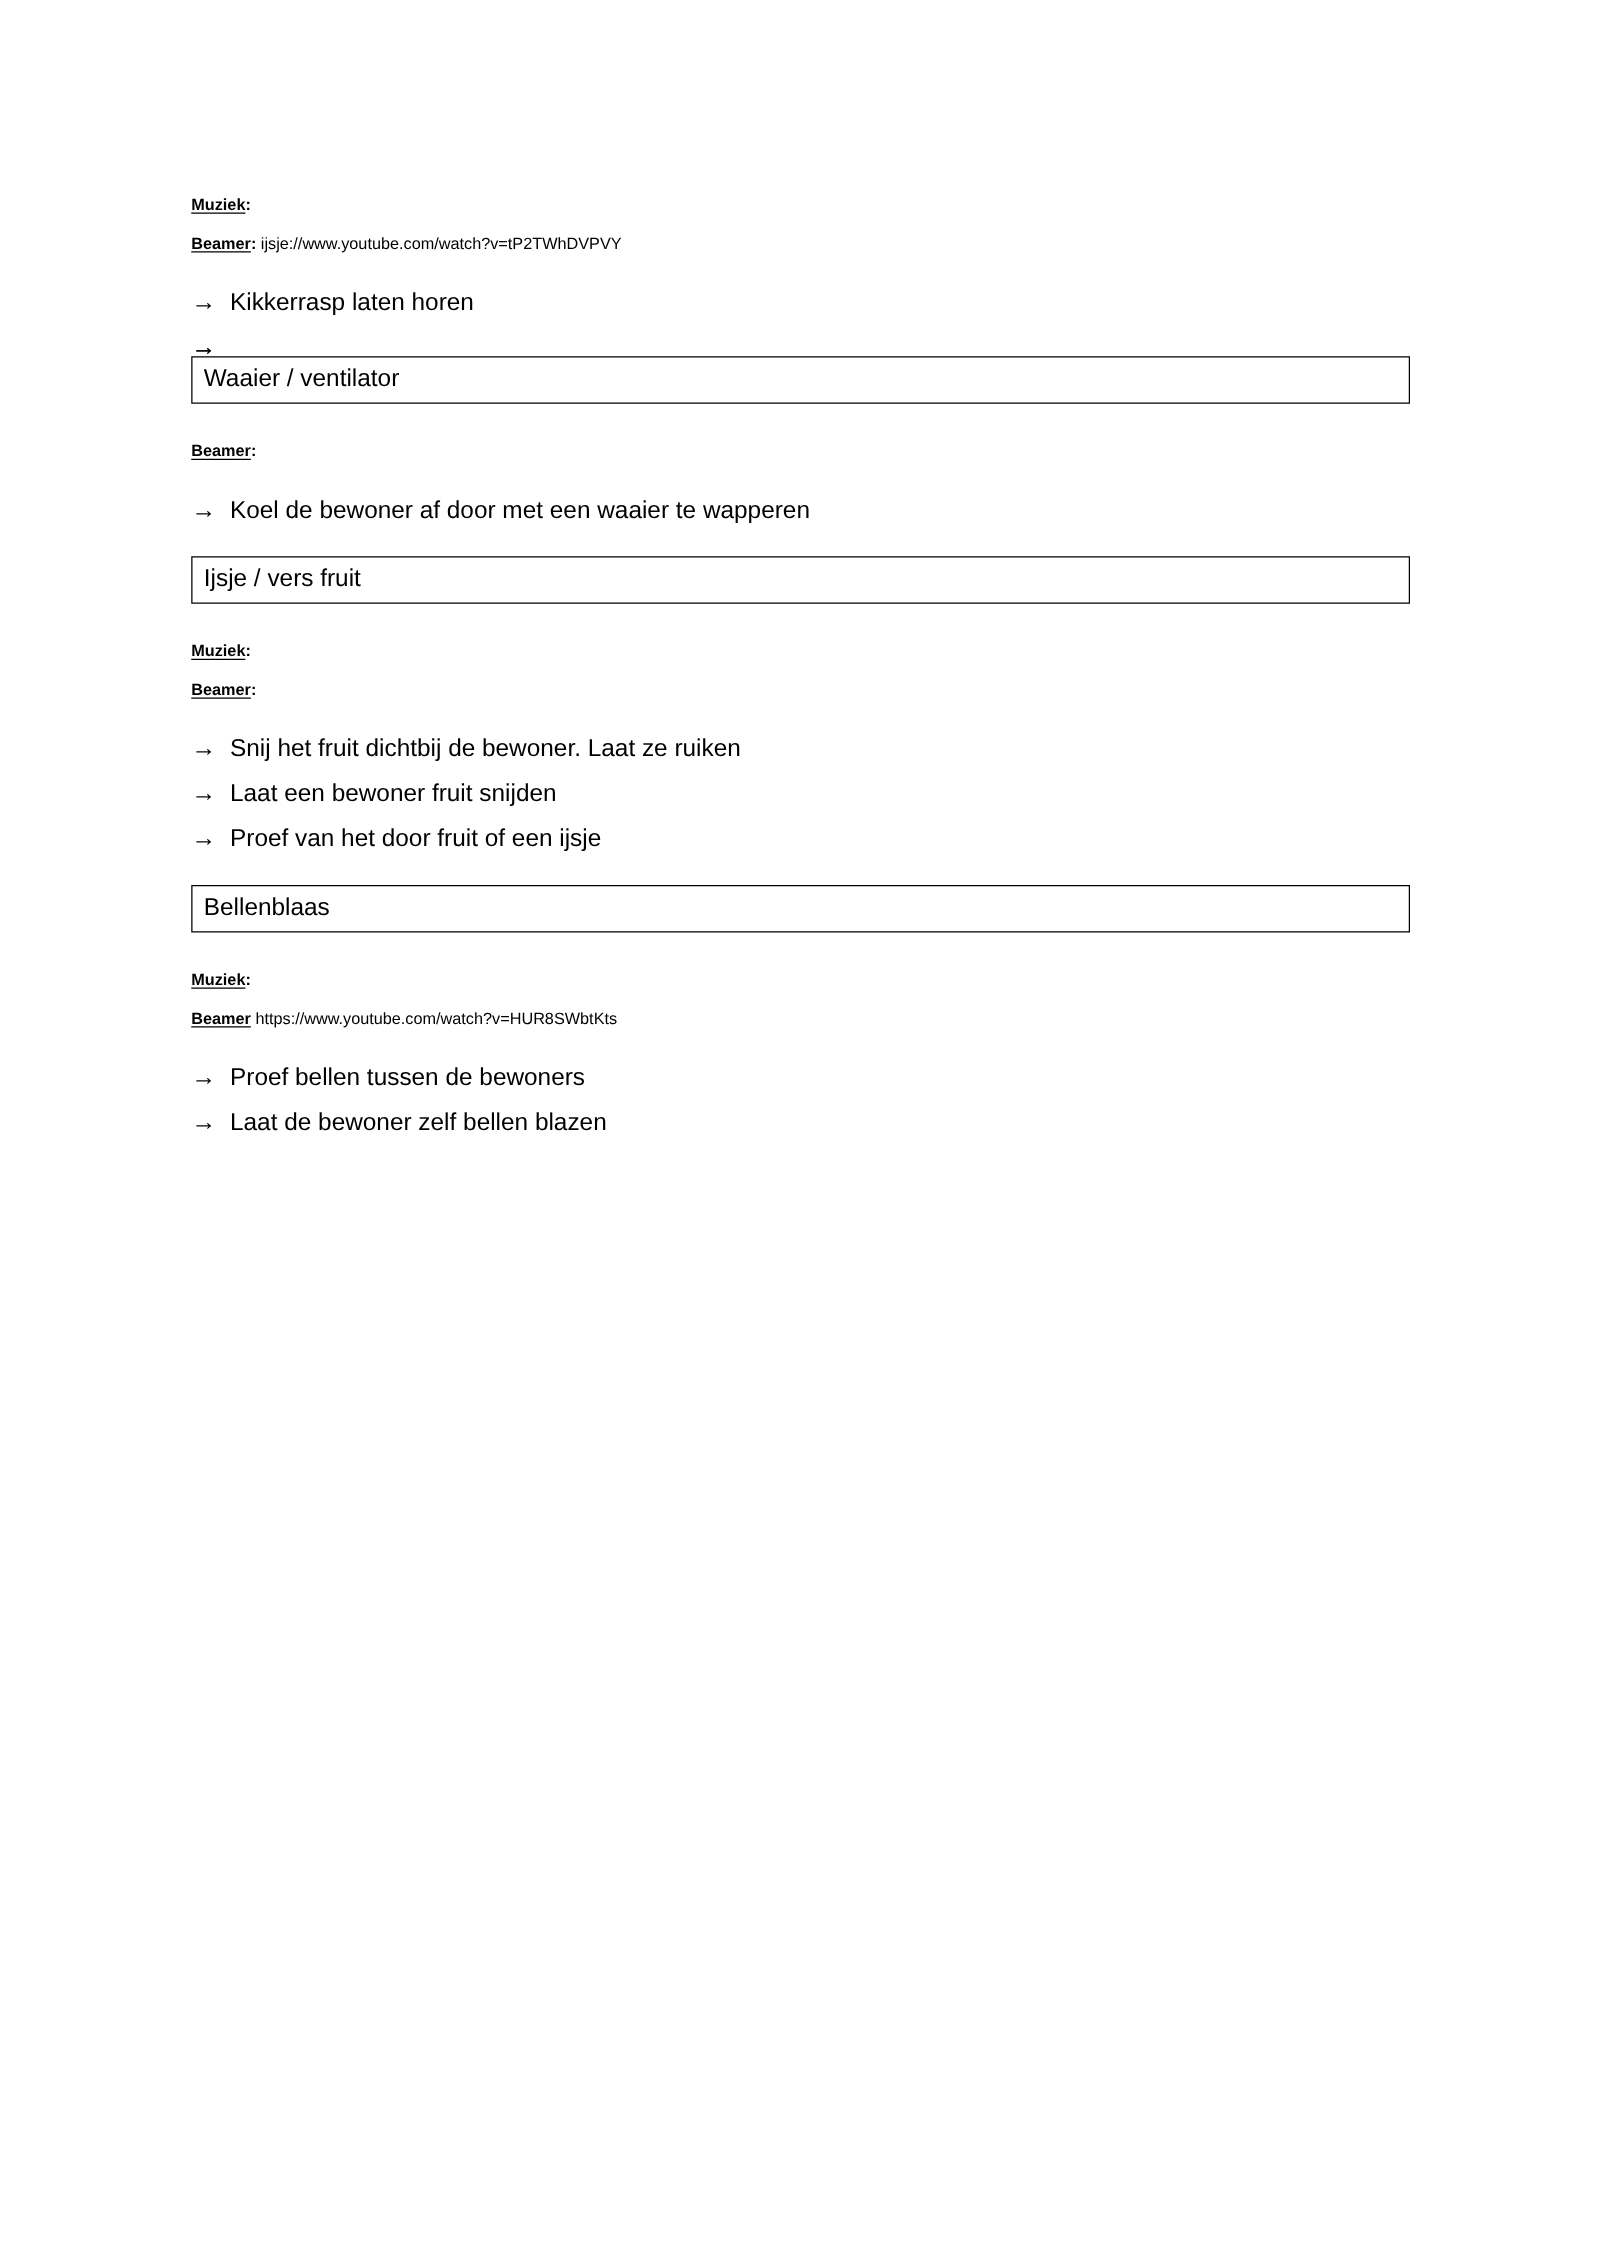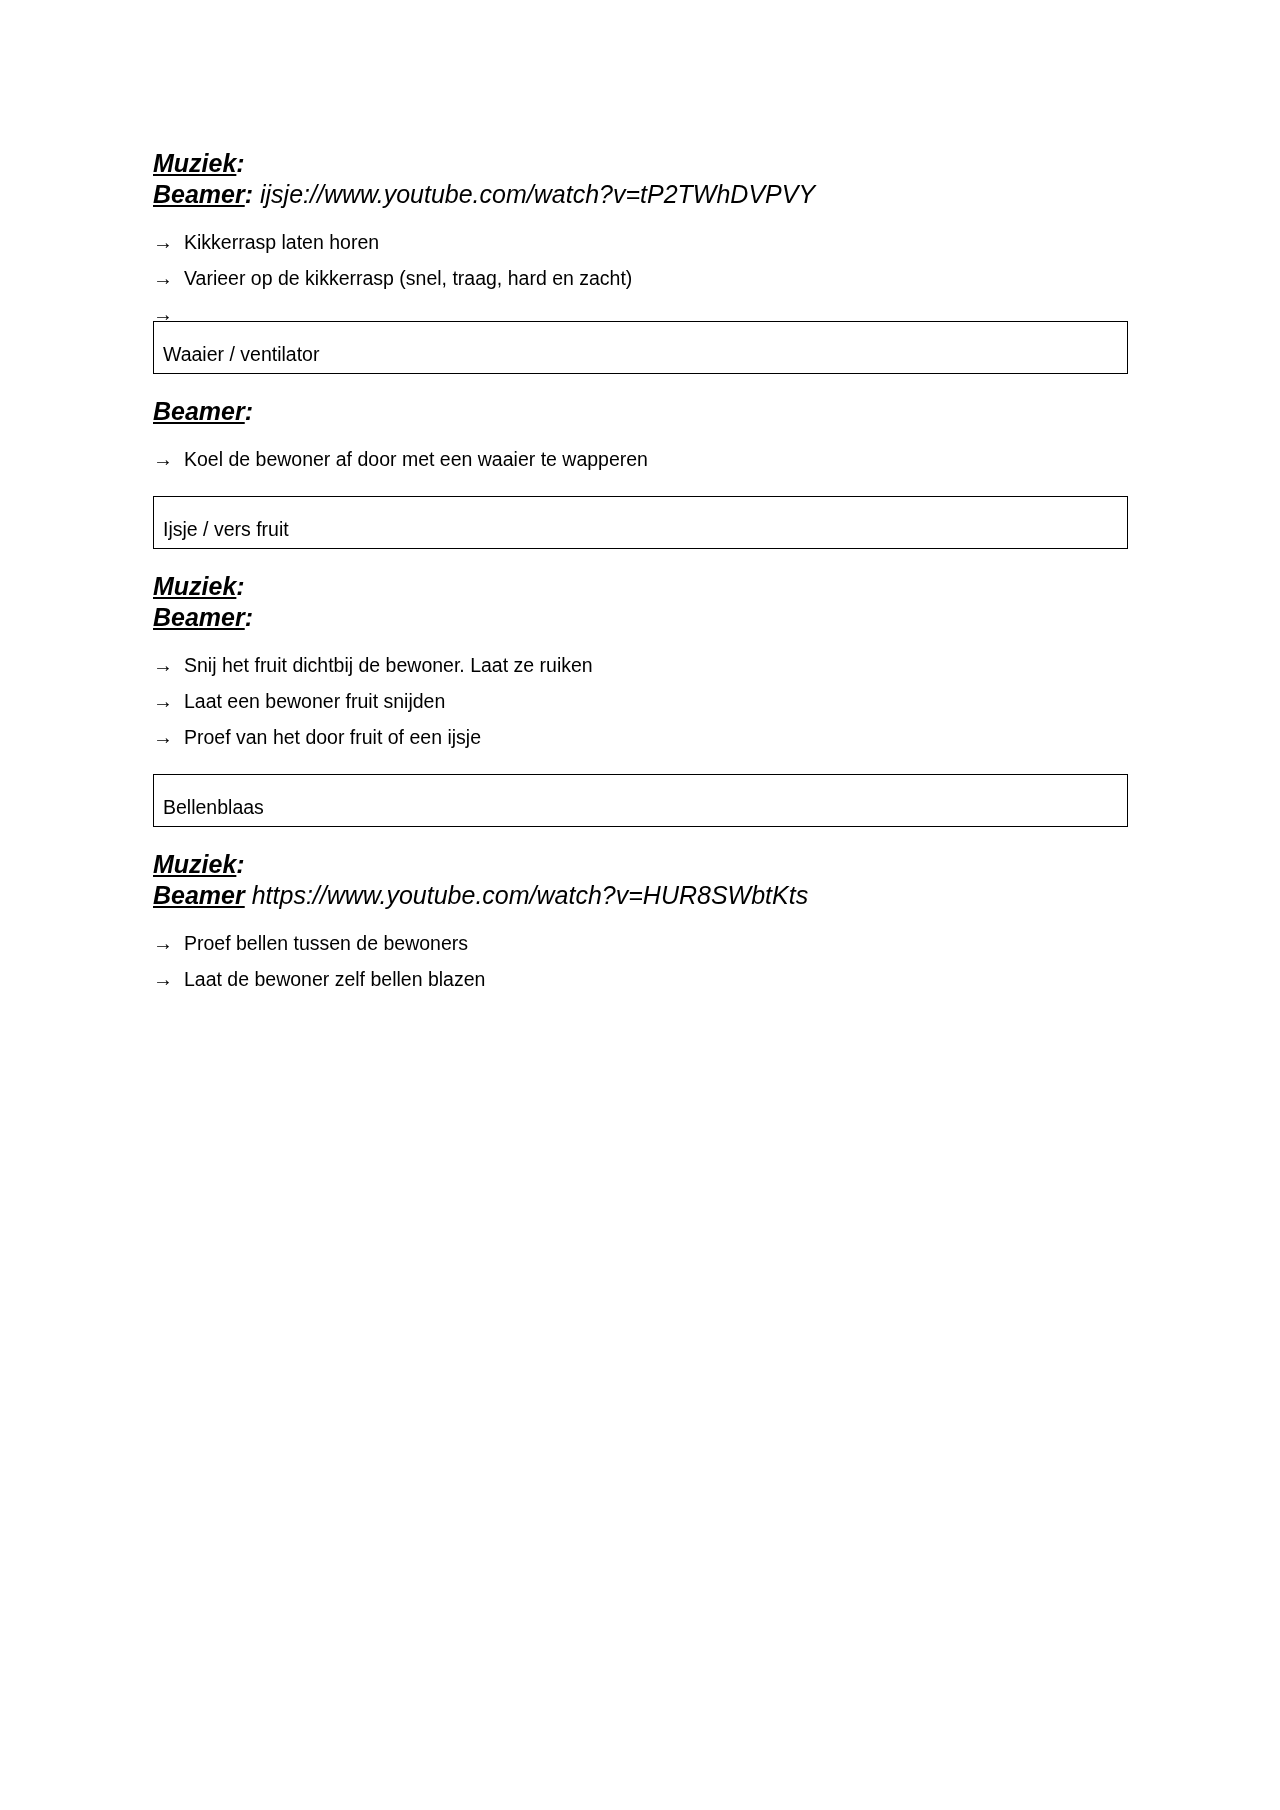--- a/index.html
+++ b/index.html
@@ -24,24 +24,23 @@
   }
   .content {
     position: absolute;
     left: 153px;
     top: 148px;
     width: 975px;
   }
 
   
   .meta-line {
-    font-size: 25px;
+    font-size: 13px;
     line-height: 31px;
     white-space: nowrap;
-    font-style: italic;
   }
   .meta-line .lbl {
     font-weight: bold;
     text-decoration: underline;
     text-underline-offset: 2px;
   }
   .meta-line .lbl-nocolon {
     font-weight: bold;
     text-decoration: underline;
     text-underline-offset: 2px;
@@ -76,21 +75,21 @@
     top: 0;
     font-size: 20px;
     line-height: 30px;
   }
 
   
   .boxed {
     box-sizing: border-box;
     width: 975px;
     border: 1.3px solid #000000;
-    padding: 20px 9px 6px 9px;
+    padding: 5px 9px 6px 9px;
     font-size: 19.5px;
     line-height: 25px;
     background: #ffffff;
   }
 </style>
 </head>
 <body>
 
 <div class="page">
   <div class="content">
@@ -105,21 +104,20 @@
 
       <div class="block-gap-md"></div>
 
       <ul class="bullets">
         <li>
           <span class="arrow">→</span>
           <span>Kikkerrasp laten horen</span>
         </li>
         <li>
           <span class="arrow">→</span>
-          <span>Varieer op de kikkerrasp (snel, traag, hard en zacht)</span>
         </li>
         <li>
           <span class="arrow">→</span>
         </li>
       </ul>
     </div>
 
     <div class="block-gap-lg"></div>
 
     <div>

